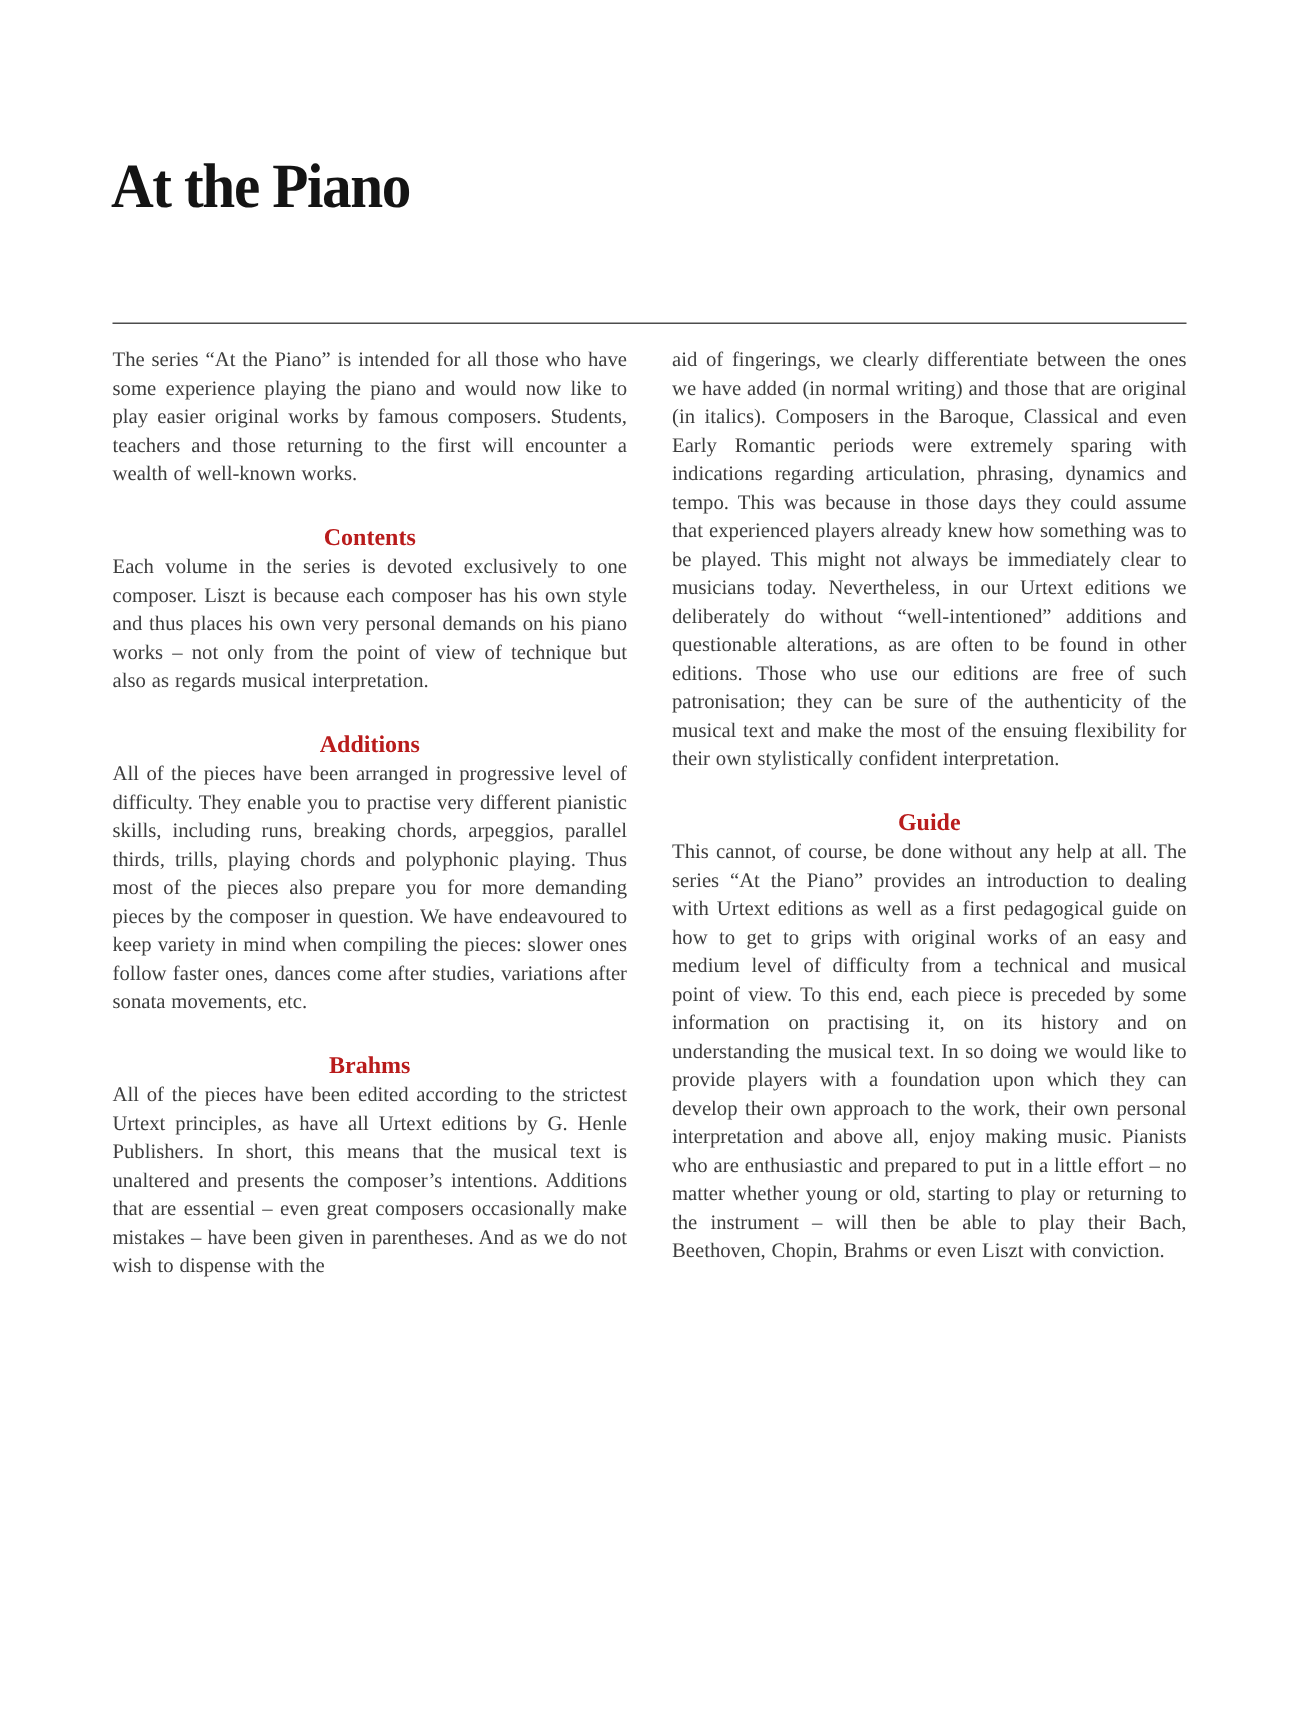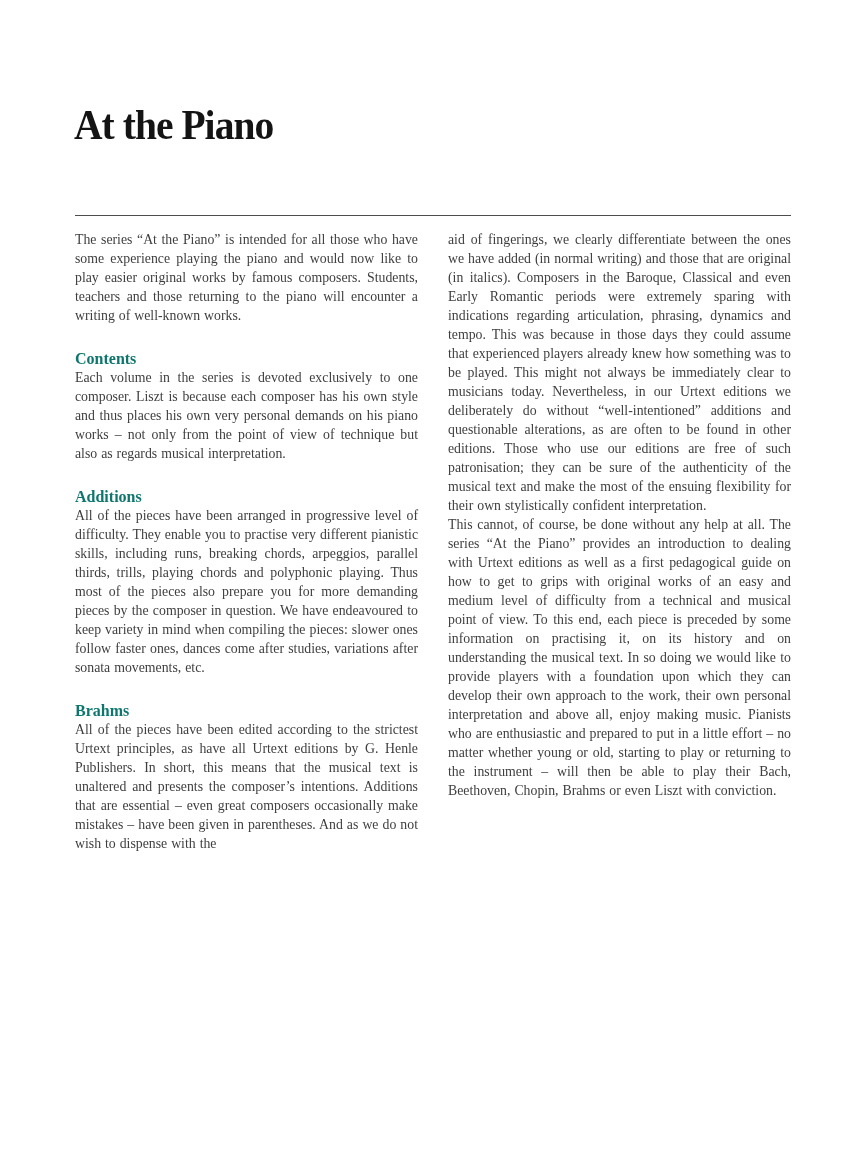--- a/index.html
+++ b/index.html
@@ -54,21 +54,22 @@
     line-height: 19px;
     text-align: justify;
     color: #3e3e3e;
     word-spacing: 0.5px;
   }
   .section-heading {
     margin: 24px 0 0 0;
     font-size: 16px;
     line-height: 19px;
     font-weight: bold;
-    color: #0f766e;
+    color: #b91c1c;
+    text-align: center;
   }
   .scan-speck {
     position: absolute;
     left: 520px;
     top: 1051px;
     width: 5px;
     height: 7px;
     background: #b9b9bd;
     opacity: 0.55;
     border-radius: 1px;
@@ -80,35 +81,36 @@
 
 <div class="page">
 
   <h1 class="page-title">At the Piano</h1>
 
   <div class="divider-rule"></div>
 
   <div class="columns">
 
     <div class="col">
-      <p class="body-text">The series “At the Piano” is intended for all those who have some experience playing the piano and would now like to play easier original works by famous composers. Students, teachers and those returning to the piano will encounter a writing of well-known works.</p>
+      <p class="body-text">The series “At the Piano” is intended for all those who have some experience playing the piano and would now like to play easier original works by famous composers. Students, teachers and those returning to the first will encounter a wealth of well-known works.</p>
 
       <h2 class="section-heading">Contents</h2>
       <p class="body-text">Each volume in the series is devoted exclusively to one composer. Liszt is because each composer has his own style and thus places his own very personal demands on his piano works – not only from the point of view of technique but also as regards musical interpretation.</p>
 
       <h2 class="section-heading">Additions</h2>
       <p class="body-text">All of the pieces have been arranged in progressive level of difficulty. They enable you to practise very different pianistic skills, including runs, breaking chords, arpeggios, parallel thirds, trills, playing chords and polyphonic playing. Thus most of the pieces also prepare you for more demanding pieces by the composer in question. We have endeavoured to keep variety in mind when compiling the pieces: slower ones follow faster ones, dances come after studies, variations after sonata movements, etc.</p>
 
       <h2 class="section-heading">Brahms</h2>
       <p class="body-text">All of the pieces have been edited according to the strictest Urtext principles, as have all Urtext editions by G. Henle Publishers. In short, this means that the musical text is unaltered and presents the composer’s intentions. Additions that are essential – even great composers occasionally make mistakes – have been given in parentheses. And as we do not wish to dispense with the</p>
     </div>
 
     <div class="col">
       <p class="body-text">aid of fingerings, we clearly differentiate between the ones we have added (in normal writing) and those that are original (in italics). Composers in the Baroque, Classical and even Early Romantic periods were extremely sparing with indications regarding articulation, phrasing, dynamics and tempo. This was because in those days they could assume that experienced players already knew how something was to be played. This might not always be immediately clear to musicians today. Nevertheless, in our Urtext editions we deliberately do without “well-intentioned” additions and questionable alterations, as are often to be found in other editions. Those who use our editions are free of such patronisation; they can be sure of the authenticity of the musical text and make the most of the ensuing flexibility for their own stylistically confident interpretation.</p>
 
+      <h2 class="section-heading">Guide</h2>
       <p class="body-text">This cannot, of course, be done without any help at all. The series “At the Piano” provides an introduction to dealing with Urtext editions as well as a first pedagogical guide on how to get to grips with original works of an easy and medium level of difficulty from a technical and musical point of view. To this end, each piece is preceded by some information on practising it, on its history and on understanding the musical text. In so doing we would like to provide players with a foundation upon which they can develop their own approach to the work, their own personal interpretation and above all, enjoy making music. Pianists who are enthusiastic and prepared to put in a little effort – no matter whether young or old, starting to play or returning to the instrument – will then be able to play their Bach, Beethoven, Chopin, Brahms or even Liszt with conviction.</p>
     </div>
 
   </div>
 
   <div class="scan-speck"></div>
 
 </div>
 
 </body></html>

